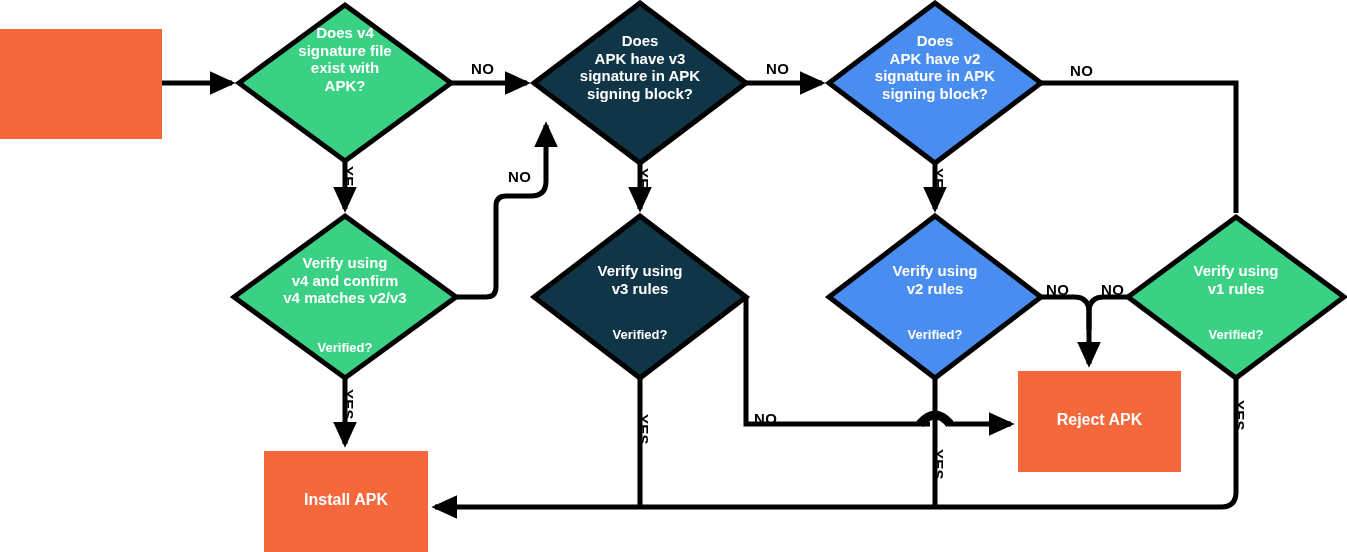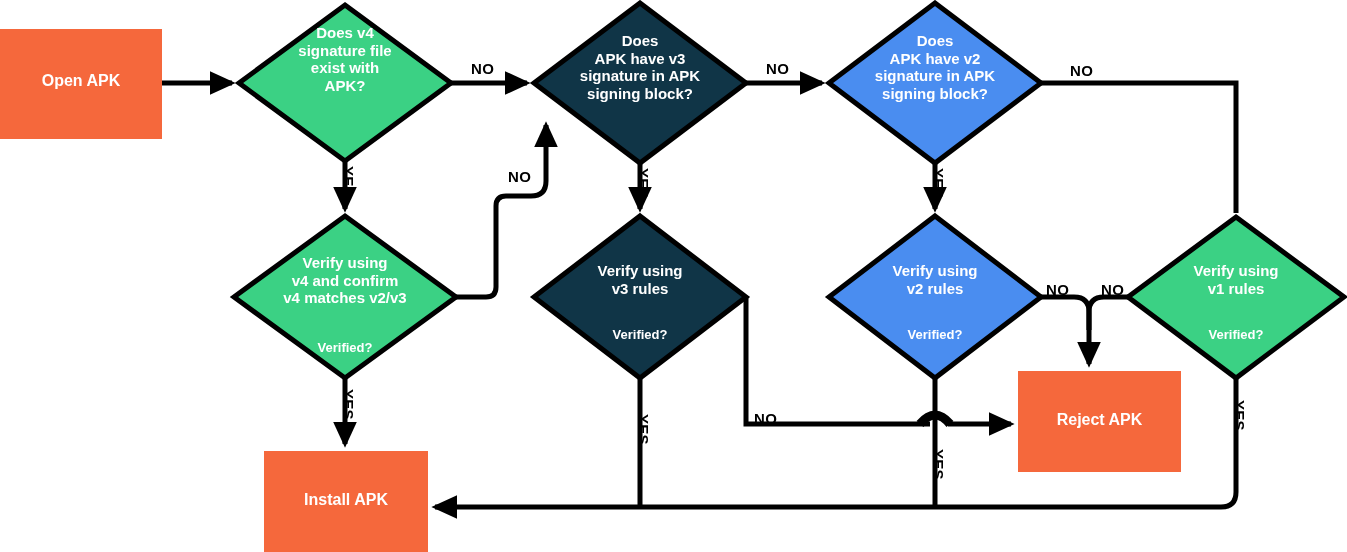--- a/index.html
+++ b/index.html
@@ -108,21 +108,20 @@
     <path d="M 935 378 L 935 507" fill="none" stroke="#000000" stroke-width="5"></path>
 
     <path d="M 920 424 Q 935 406 950 424" fill="none" stroke="#000000" stroke-width="9"></path>
 
     <path d="M 948 424 L 1011 424" fill="none" stroke="#000000" stroke-width="5" marker-end="url(#arrow)"></path>
 
     <path d="M 1236 378 L 1236 492 Q 1236 507 1221 507 L 435 507" fill="none" stroke="#000000" stroke-width="5" marker-end="url(#arrow)"></path>
 
   </svg>
 
-  <div class="node-label" style="left:0px; top:72px; width:162px; font-size:16px;">Open APK</div>
 
   <div class="node-label" style="left:265px; top:24px; width:160px; font-size:15px;">Does v4
 signature file
 exist with
 APK?</div>
 
   <div class="node-label" style="left:548px; top:32px; width:184px; font-size:15px;">Does
 APK have v3
 signature in APK
 signing block?</div>

